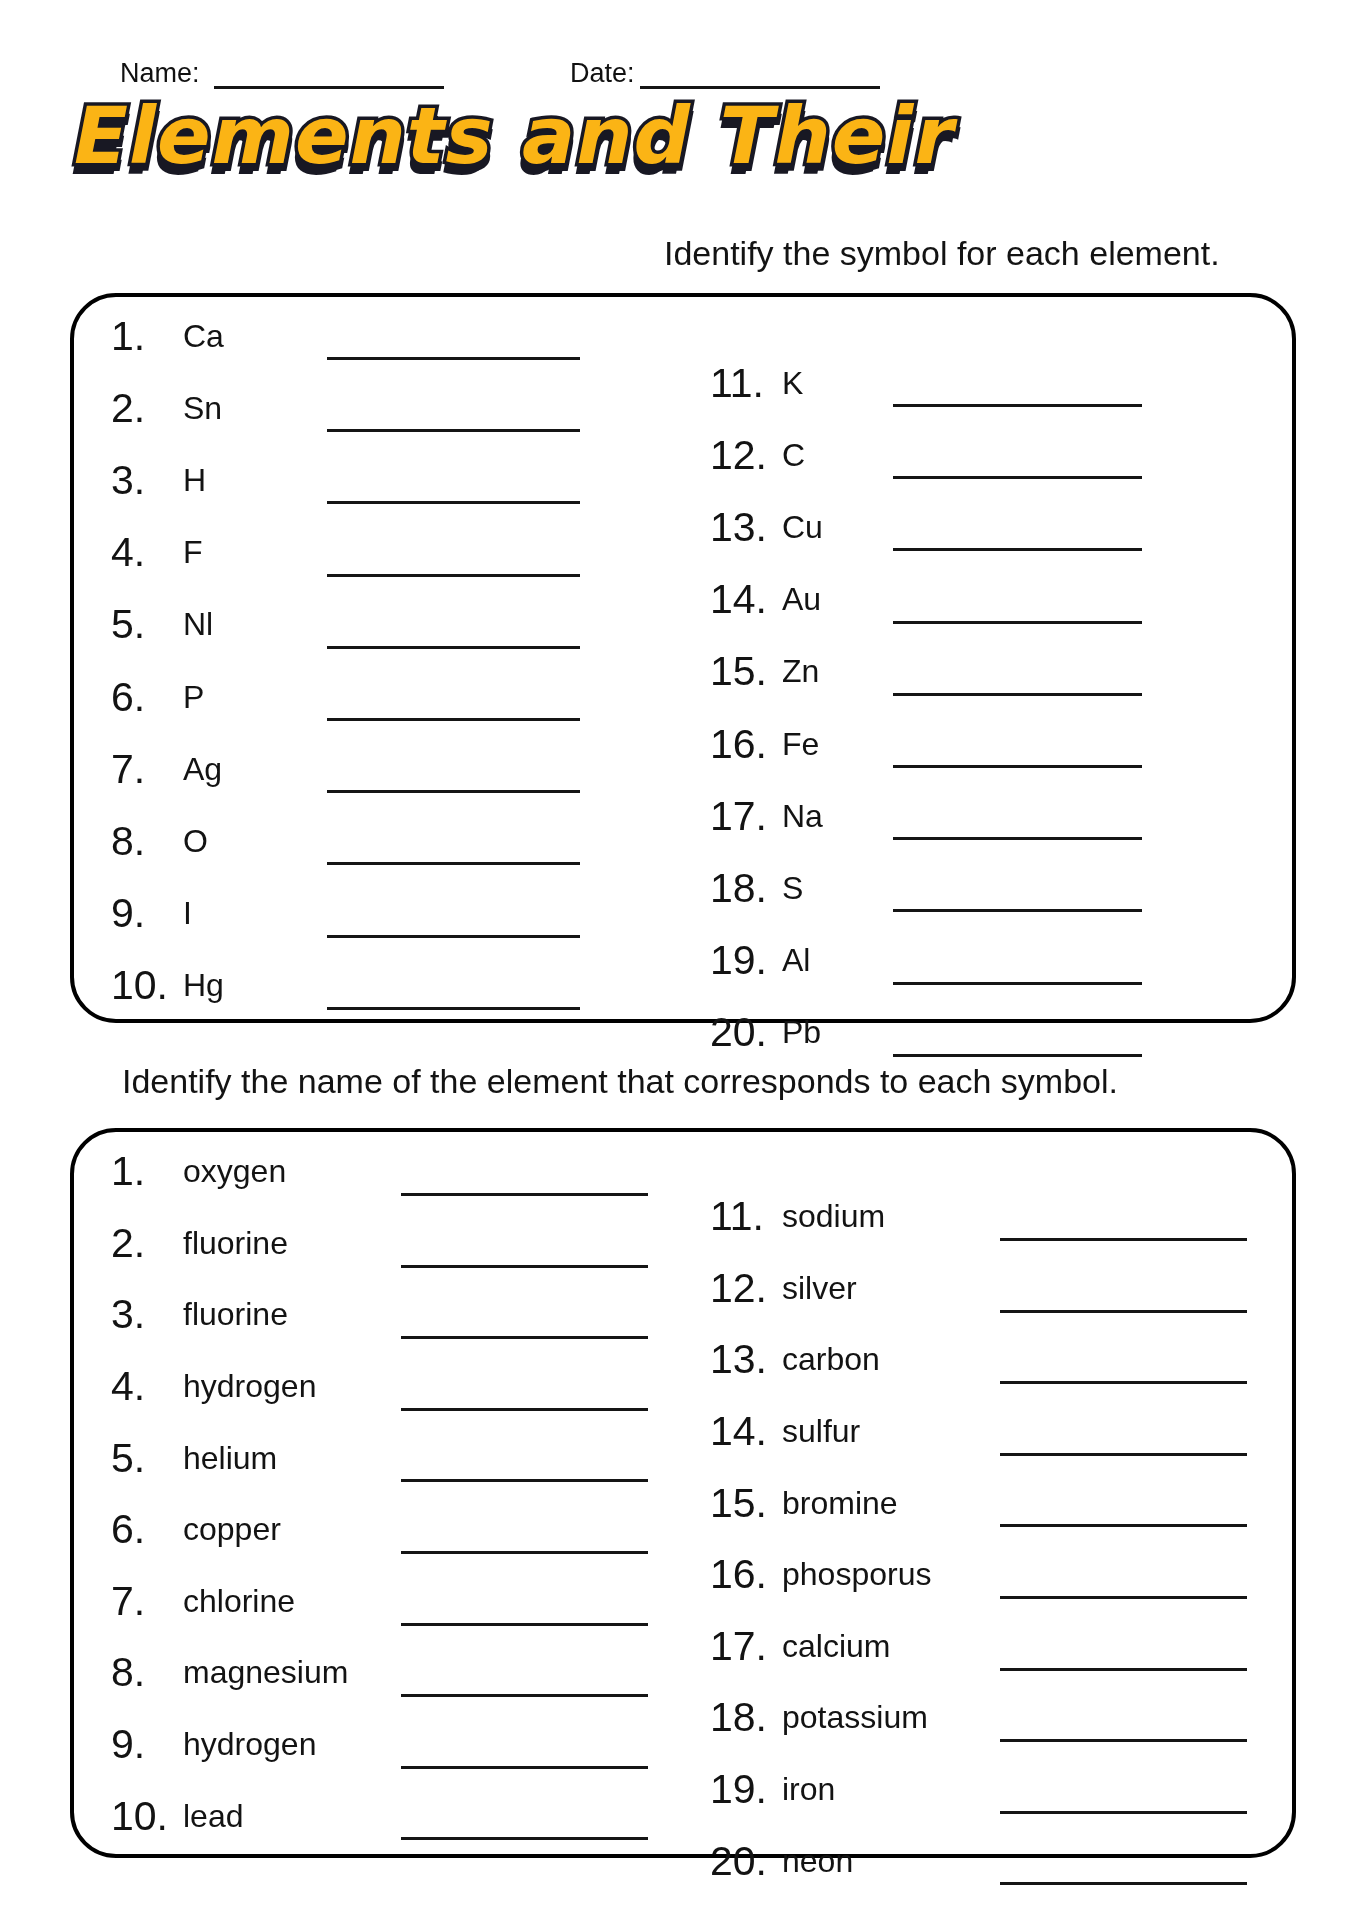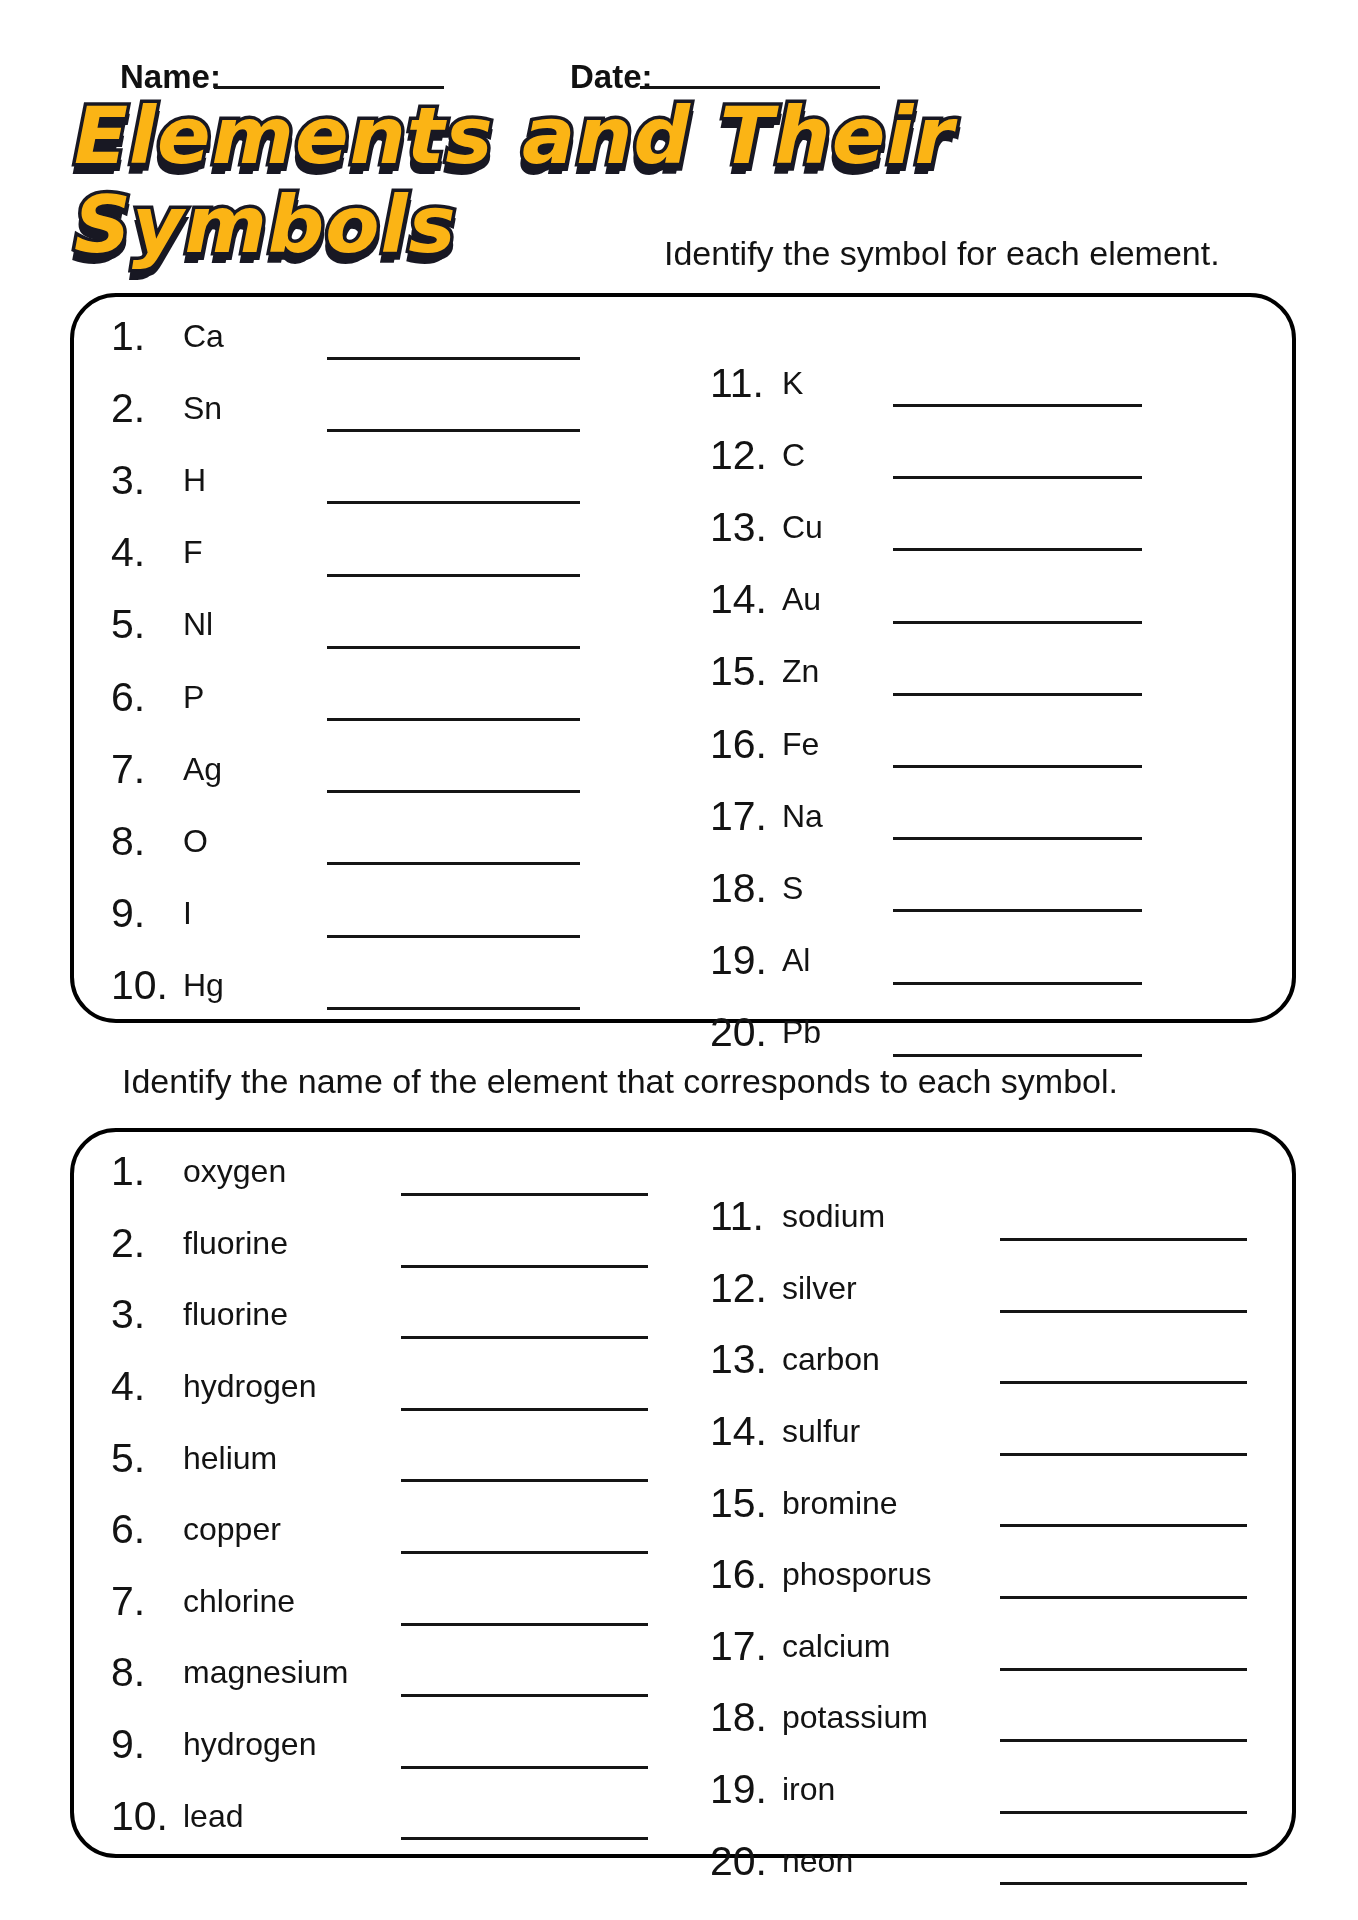--- a/index.html
+++ b/index.html
@@ -3,21 +3,21 @@
 <meta charset="utf-8">
 <style>
   * { margin:0; padding:0; box-sizing:border-box; }
   html,body { width:1358px; height:1920px; }
   body {
     position:relative;
     background:#ffffff;
     font-family:"Liberation Sans", sans-serif;
     color:#111111;
   }
-  .hdr-label { position:absolute; font-size:33px; font-weight:700; color:#111; }
+  .hdr-label { position:absolute; font-size:27px; font-weight:400; color:#111; }
   .hline { position:absolute; border-bottom:3px solid #151515; height:0; }
   #name-label { left:120px; top:58px; }
   #name-line  { left:214px; top:86px; width:230px; }
   #date-label { left:570px; top:58px; }
   #date-line  { left:640px; top:86px; width:240px; }
 
   .title {
     position:absolute; left:74px; top:92px;
     font-family:"DejaVu Sans", sans-serif;
     font-weight:bold; font-style:italic;
@@ -64,21 +64,20 @@
 </head>
 <body>
 
 <span class="hdr-label" id="name-label">Name:</span>
 <span class="hline" id="name-line"></span>
 <span class="hdr-label" id="date-label">Date:</span>
 <span class="hline" id="date-line"></span>
 
 <div class="title">
   <span>Elements and Their</span><br>
-  <span>Symbols</span>
 </div>
 
 <div class="instr" id="instr1">Identify the symbol for each element.</div>
 
 <div class="qbox" id="box1">
   <div class="col col-left">
     <div class="row">
         <span class="num">1.</span>
         <span class="lbl">Ca</span>
         <span class="blank"></span>

